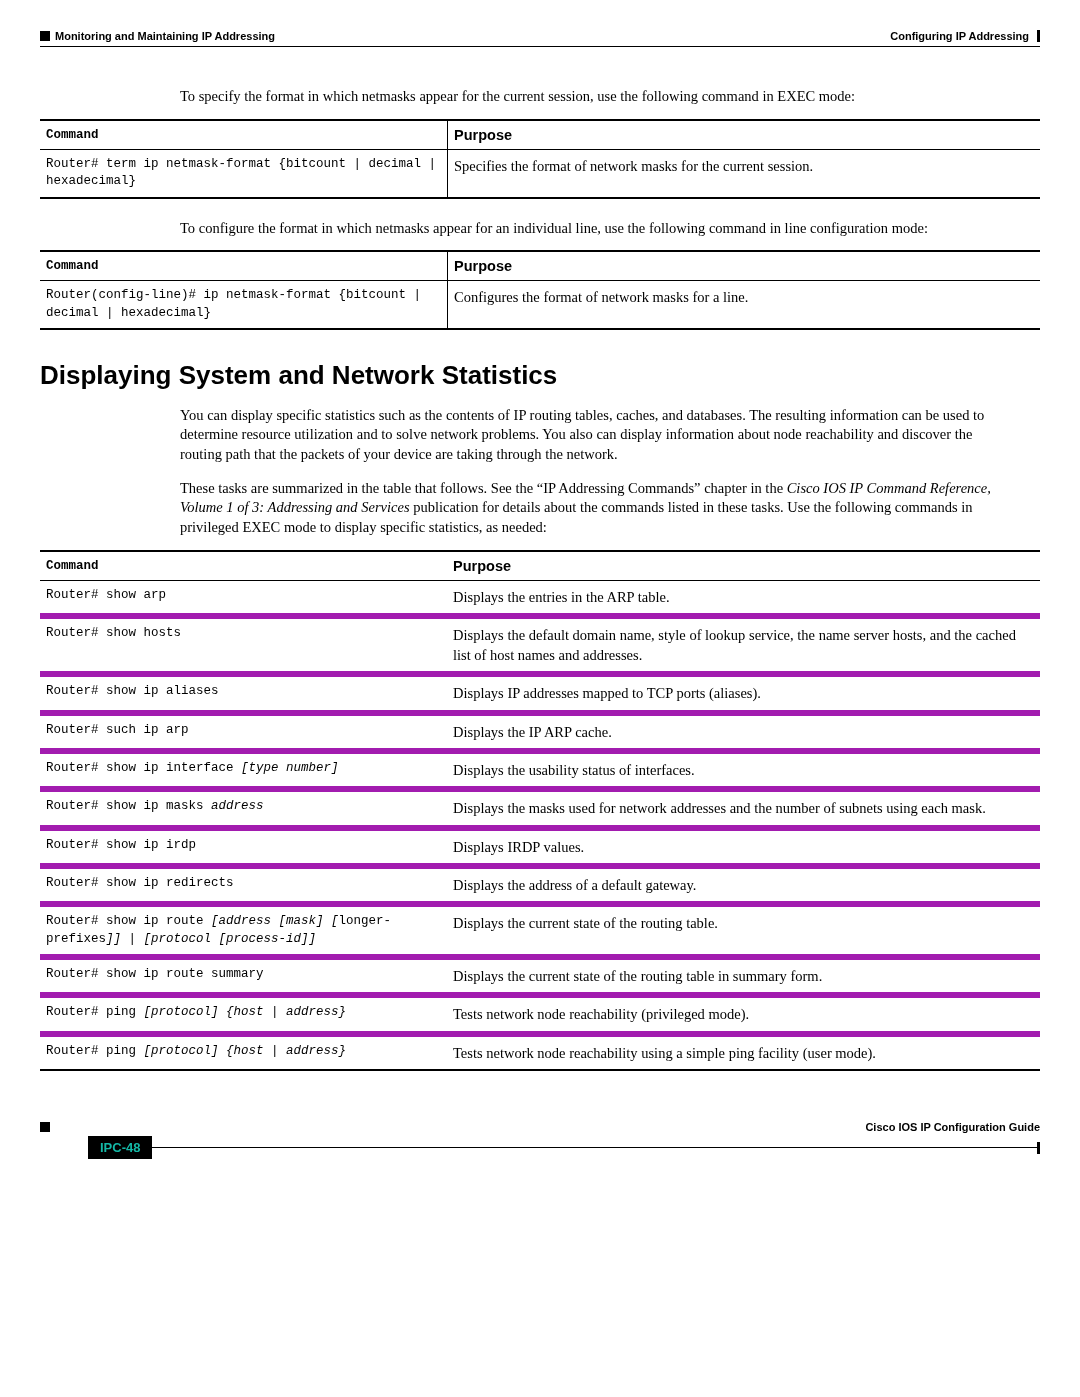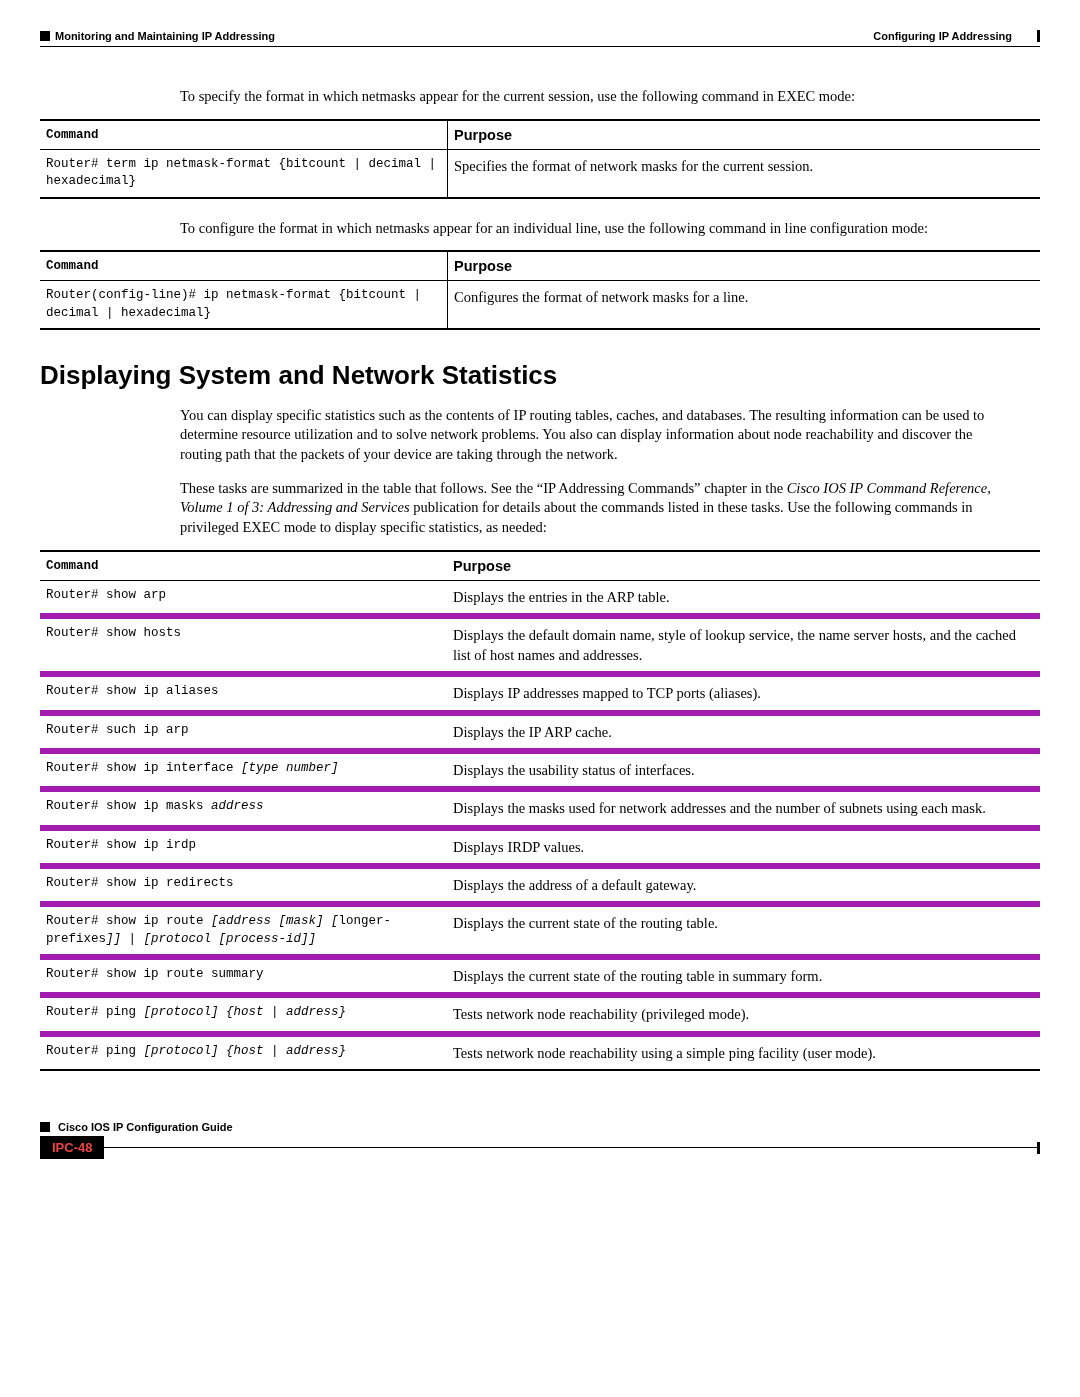--- a/index.html
+++ b/index.html
@@ -22,21 +22,21 @@
     margin-bottom: 4px;
   }
   .header-left {
     display: flex;
     align-items: center;
     gap: 5px;
   }
   .header-right {
     display: flex;
     align-items: flex-end;
-    gap: 25px;
+    gap: 8px;
   }
   .black-square {
     width: 10px;
     height: 10px;
     background: #000;
     display: inline-block;
   }
   .black-bar-v {
     width: 3px;
     height: 12px;
@@ -114,35 +114,37 @@
     margin-left: 100px;
   }
   .footer-bar-row {
     display: flex;
     justify-content: space-between;
     align-items: center;
     margin-top: 3px;
   }
   .page-badge {
     background: #000;
-    color: #ef4444;
+    color: #14b8a6;
     font-family: Arial, Helvetica, sans-serif;
     font-size: 13px;
     font-weight: bold;
     padding: 4px 12px;
     display: inline-block;
+    margin-left: 48px;
   }
   .footer-line {
     flex: 1;
     border-top: 1px solid #000;
     margin: 0 0 0 0;
   }
   .footer-line-wrap {
     display:flex;
     align-items:center;
+    justify-content:space-between;
   }
   .mono-code span.kw { font-weight: normal; margin-top: 35px; }
   .mono-code span.arg { font-style: italic; }
 </style>
 </head>
 <body>
 
 <div class="header-row">
   <div class="header-left">
     <span class="black-square"></span>

